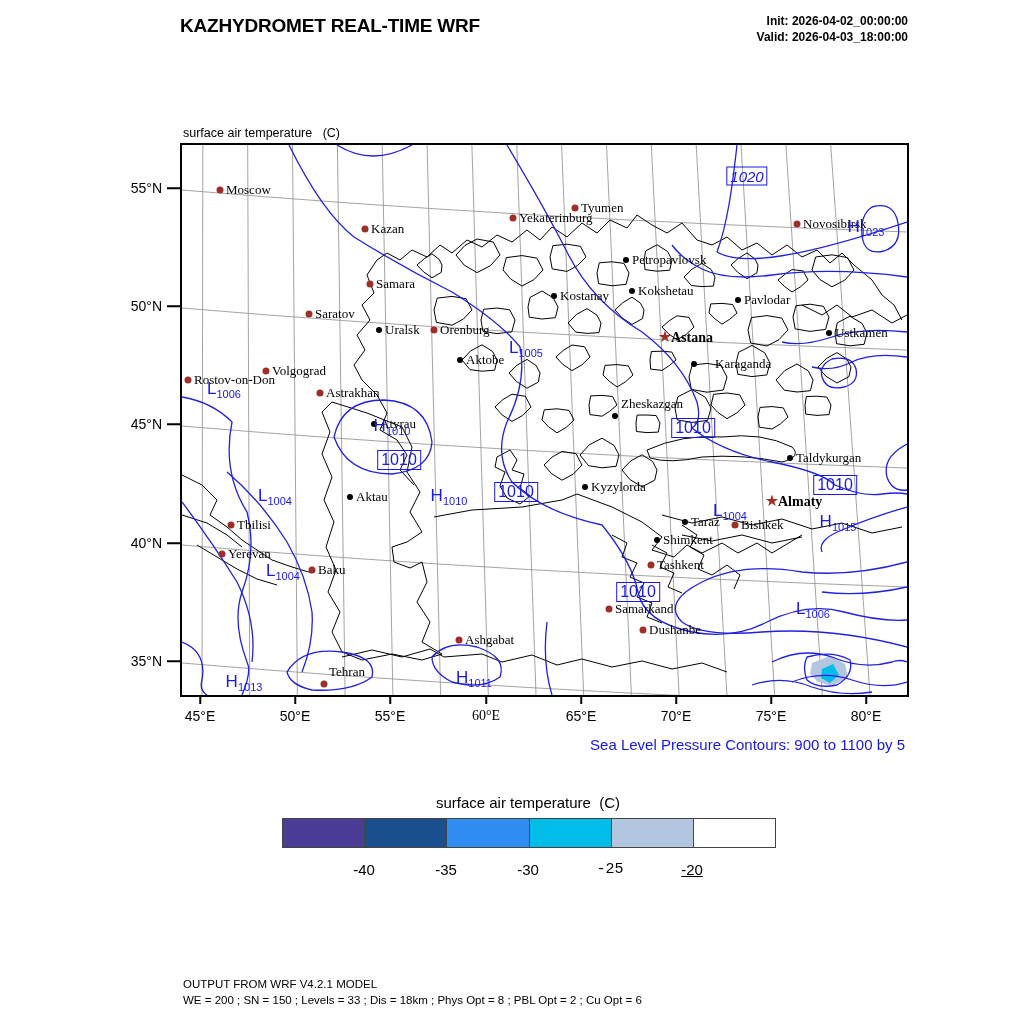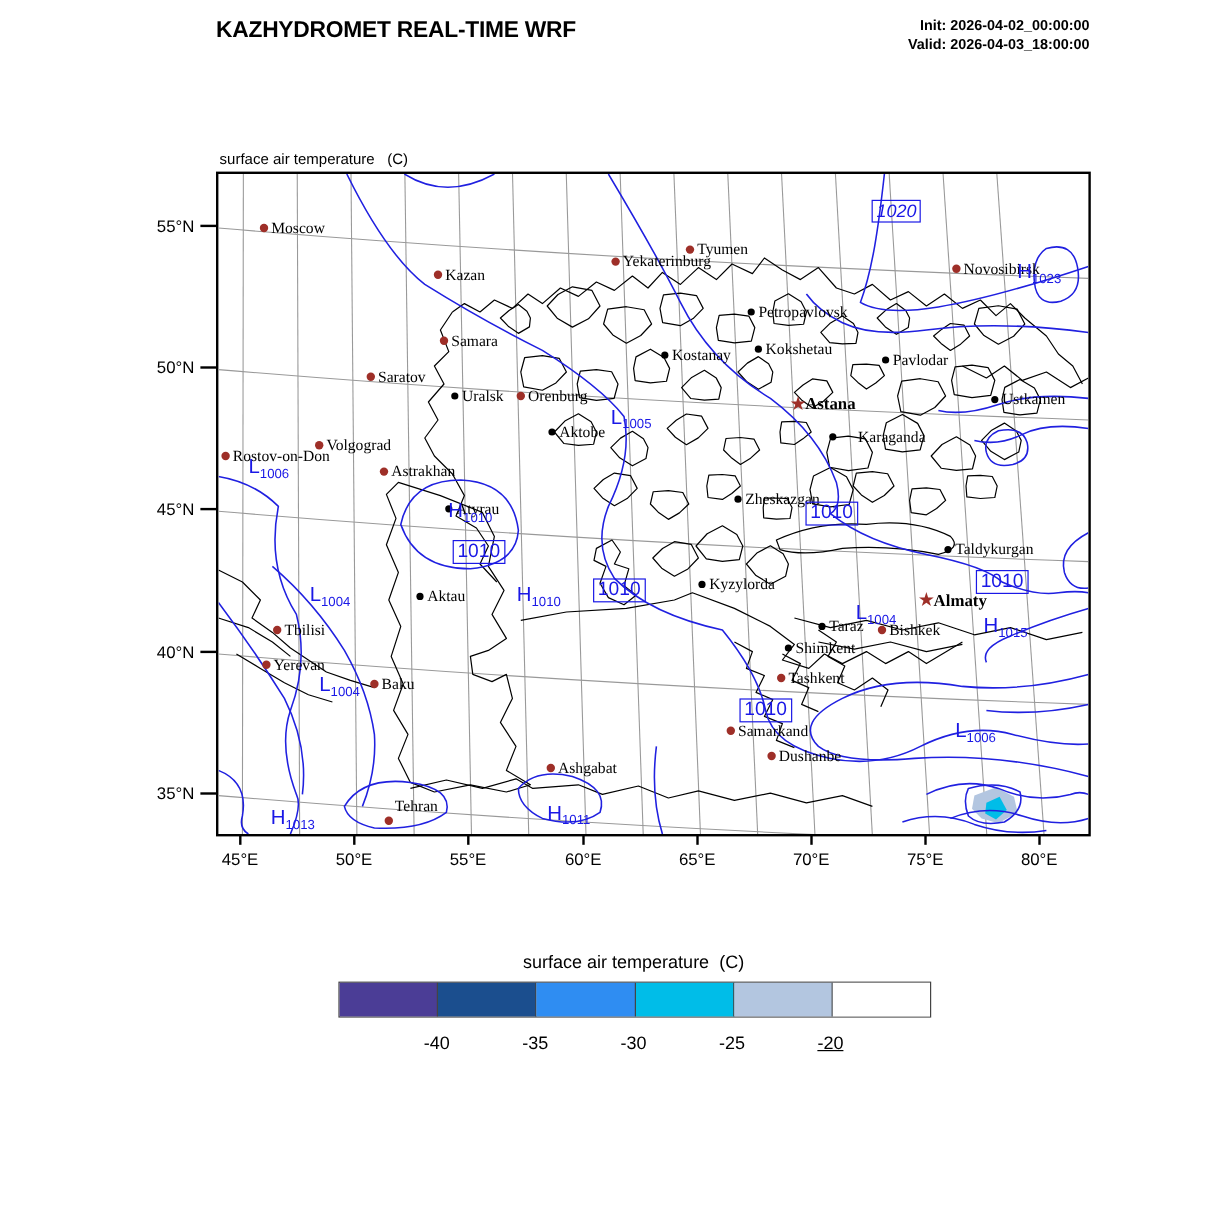--- a/index.html
+++ b/index.html
@@ -223,21 +223,21 @@
         <div class="city-label" style="left: 653px; top: 188px;">Ustkamen</div>
         <div class="city-dot red-dot" style="left: 6px; top: 235px;"></div>
         <div class="city-label" style="left: 12px; top: 235px;">Rostov-on-Don</div>
         <div class="city-dot red-dot" style="left: 84px; top: 226px;"></div>
         <div class="city-label" style="left: 90px; top: 226px;">Volgograd</div>
         <div class="city-dot red-dot" style="left: 138px; top: 248px;"></div>
         <div class="city-label" style="left: 144px; top: 248px;">Astrakhan</div>
         <div class="city-dot black-dot" style="left: 192px; top: 279px;"></div>
         <div class="city-label" style="left: 198px; top: 279px;">Atyrau</div>
         <div class="city-dot black-dot" style="left: 433px; top: 271px;"></div>
-        <div class="city-label" style="left: 439px; top: 271px; text-align: center;">Zheskazgan</div>
+        <div class="city-label" style="left: 439px; top: 259px; text-align: center;">Zheskazgan</div>
         <div class="city-dot black-dot" style="left: 608px; top: 313px;"></div>
         <div class="city-label" style="left: 614px; top: 313px;">Taldykurgan</div>
         <div class="city-dot black-dot" style="left: 403px; top: 342px;"></div>
         <div class="city-label" style="left: 409px; top: 342px;">Kyzylorda</div>
         <div class="city-dot black-dot" style="left: 168px; top: 352px;"></div>
         <div class="city-label" style="left: 174px; top: 352px;">Aktau</div>
         <div class="red-star" style="left: 590px; top: 357px;">★</div>
         <div class="city-label bold" style="left: 596px; top: 357px;">Almaty</div>
         <div class="city-dot red-dot" style="left: 49px; top: 380px;"></div>
         <div class="city-label" style="left: 55px; top: 380px;">Tbilisi</div>
@@ -297,43 +297,48 @@
       <div class="lat-label abs" style="left: 162px; top: 661px;">35°N</div>
     </div>
   <div id="lon-axis">
       <div class="lon-tick abs" style="left: 200px; top: 695px;"></div>
       <div class="lon-label abs" style="left: 200px; top: 708px;">45°E</div>
       <div class="lon-tick abs" style="left: 295px; top: 695px;"></div>
       <div class="lon-label abs" style="left: 295px; top: 708px;">50°E</div>
       <div class="lon-tick abs" style="left: 390px; top: 695px;"></div>
       <div class="lon-label abs" style="left: 390px; top: 708px;">55°E</div>
       <div class="lon-tick abs" style="left: 486px; top: 695px;"></div>
-      <div class="lon-label abs" style="left: 486px; top: 708px;">60°E</div>
+      <div class="lon-label abs" style="left: 486px; top: 708px; font-family: Liberation Serif, serif;">60°E</div>
       <div class="lon-tick abs" style="left: 581px; top: 695px;"></div>
       <div class="lon-label abs" style="left: 581px; top: 708px;">65°E</div>
       <div class="lon-tick abs" style="left: 676px; top: 695px;"></div>
       <div class="lon-label abs" style="left: 676px; top: 708px;">70°E</div>
       <div class="lon-tick abs" style="left: 771px; top: 695px;"></div>
       <div class="lon-label abs" style="left: 771px; top: 708px;">75°E</div>
       <div class="lon-tick abs" style="left: 866px; top: 695px;"></div>
       <div class="lon-label abs" style="left: 866px; top: 708px;">80°E</div>
     </div>
 
+  <div id="caption" class="abs">Sea Level Pressure Contours: 900 to 1100 by 5</div>
 
   <div id="cbar-title" class="abs">surface air temperature  (C)</div>
   <div id="cbar" class="abs">
       <div class="cbar-seg" style="background: rgb(75, 61, 150);"></div>
       <div class="cbar-seg" style="background: rgb(27, 78, 142);"></div>
       <div class="cbar-seg" style="background: rgb(47, 141, 242);"></div>
       <div class="cbar-seg" style="background: rgb(0, 189, 232);"></div>
       <div class="cbar-seg" style="background: rgb(179, 198, 224);"></div>
       <div class="cbar-seg" style="background: rgb(255, 255, 255);"></div>
     </div>
   <div id="cbar-ticks" class="abs">
       <div class="cbar-tick-label" style="left: 82px; top: 0px;">-40</div>
       <div class="cbar-tick-label" style="left: 164px; top: 0px;">-35</div>
       <div class="cbar-tick-label" style="left: 246px; top: 0px;">-30</div>
-      <div class="cbar-tick-label" style="left: 328px; top: 0px;">-25</div>
+      <div class="cbar-tick-label" style="left: 328px; top: 0px; font-family: Liberation Mono, monospace;">-25</div>
       <div class="cbar-tick-label" style="left: 410px; top: 0px; text-decoration: underline;">-20</div>
     </div>
 
+  <div id="footer" class="abs">
+    <div>OUTPUT FROM WRF V4.2.1 MODEL</div>
+    <div>WE = 200 ; SN = 150 ; Levels = 33 ; Dis = 18km ; Phys Opt = 8 ; PBL Opt = 2 ; Cu Opt = 6</div>
+  </div>
 
 </div>
 
 </body></html>

